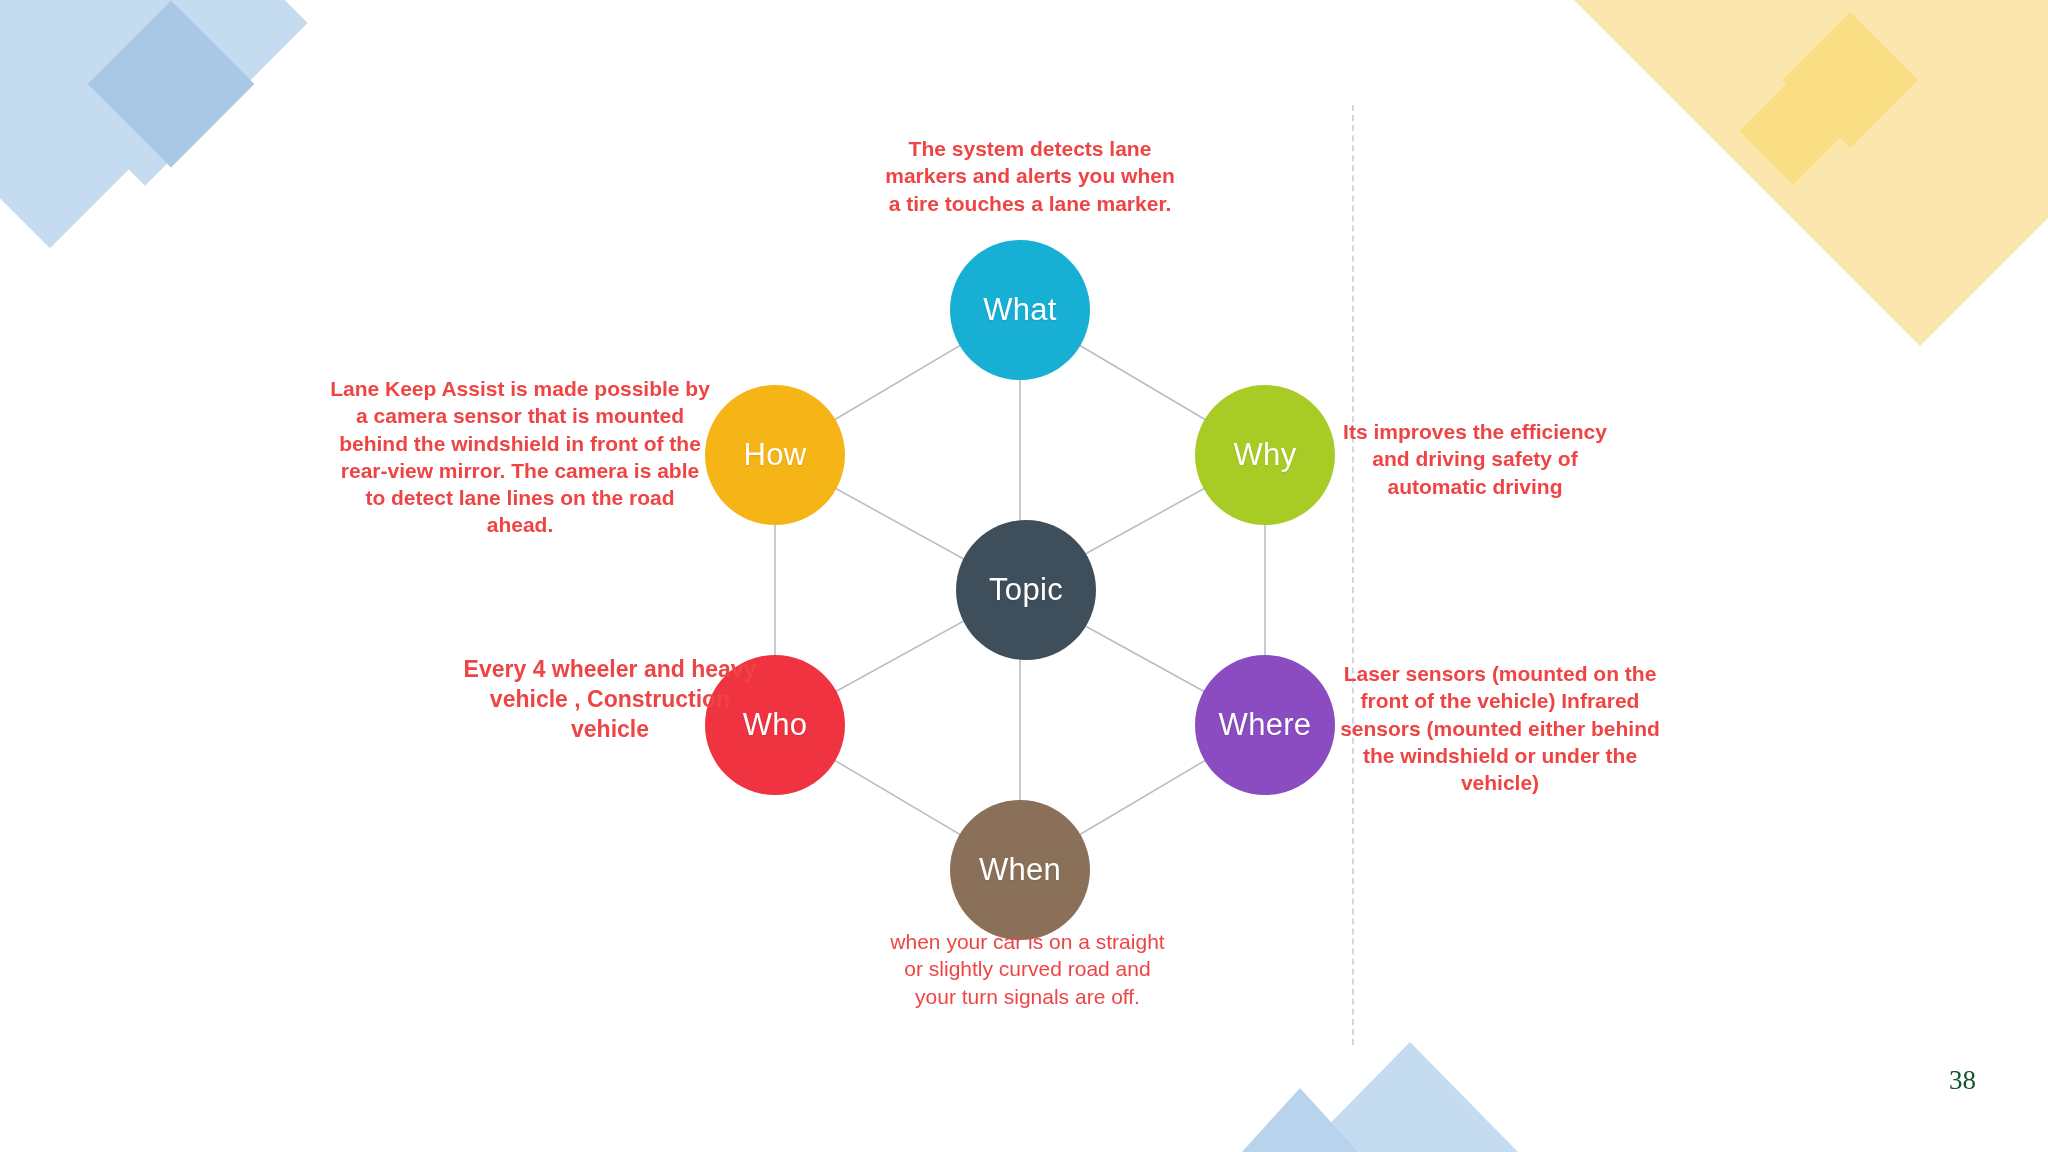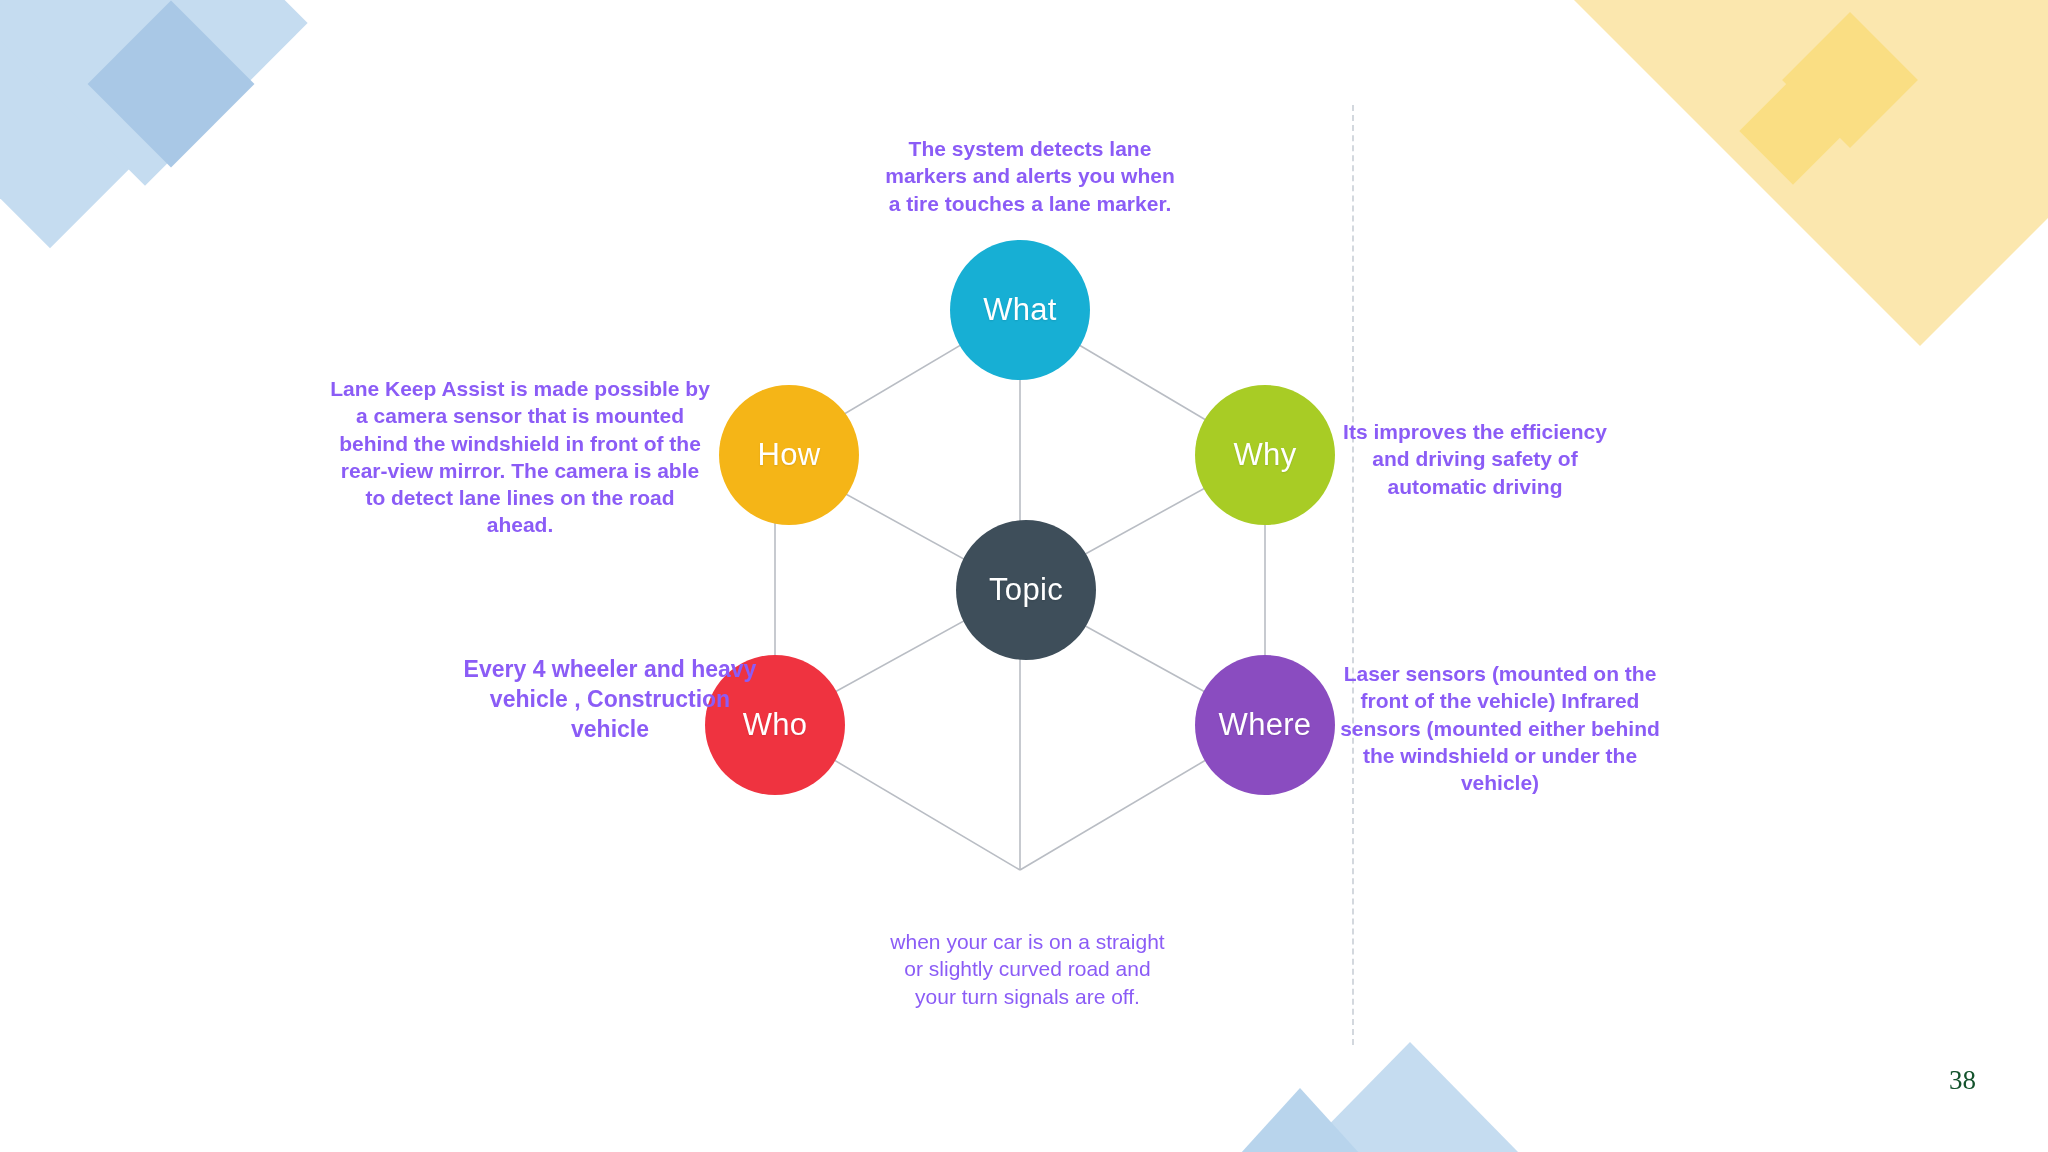--- a/index.html
+++ b/index.html
@@ -135,21 +135,21 @@
     height: 140px;
   }
   .node.center {
     width: 140px;
     height: 140px;
   }
 
   
   .callout {
     position: absolute;
-    color: #8b5cf6;
+    color: #ef4444;
     text-align: center;
     line-height: 1.30;
   }
   .callout.bold {
     font-weight: bold;
     font-size: 21px;
   }
   .callout.plain {
     font-weight: normal;
     font-size: 21px;
@@ -221,26 +221,29 @@
     </div>
 
     <div class="node outer" style="left:495px; top:115px;  background:#A8CC25;">
       <span>Why</span>
     </div>
 
     <div class="node outer" style="left:495px; top:385px;  background:#8A4CC0;">
       <span>Where</span>
     </div>
 
+    <div class="node outer" style="left:250px; top:530px;  background:#8A7059;">
+      <span>When</span>
+    </div>
 
     <div class="node outer" style="left:5px;   top:385px;  background:#EF3340;">
       <span>Who</span>
     </div>
 
-    <div class="node outer" style="left:19px;   top:115px;  background:#F5B517;">
+    <div class="node outer" style="left:5px;   top:115px;  background:#F5B517;">
       <span>How</span>
     </div>
 
     <div class="node center" style="left:256px; top:250px; background:#3E4E5A;">
       <span>Topic</span>
     </div>
   </div>
 
   <div class="callout bold" id="txt-what">The system detects lane markers and alerts you when a tire touches a lane marker.</div>
 

